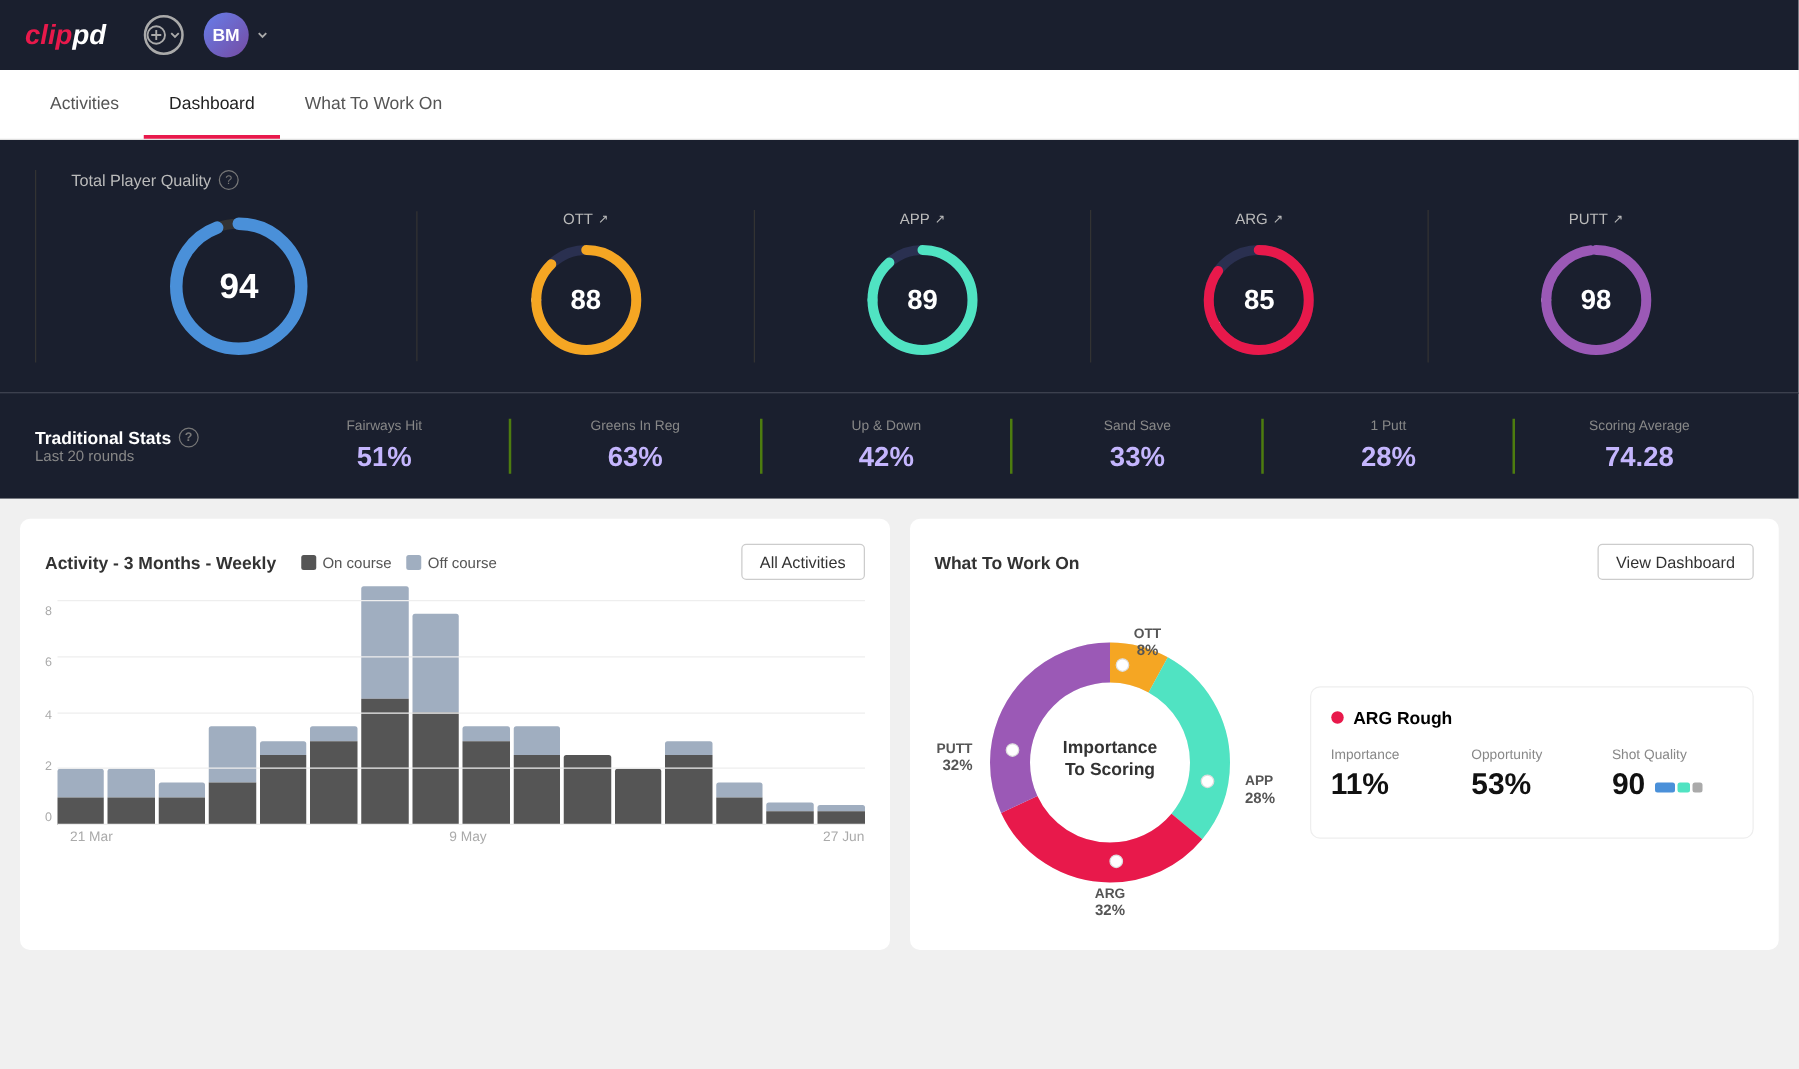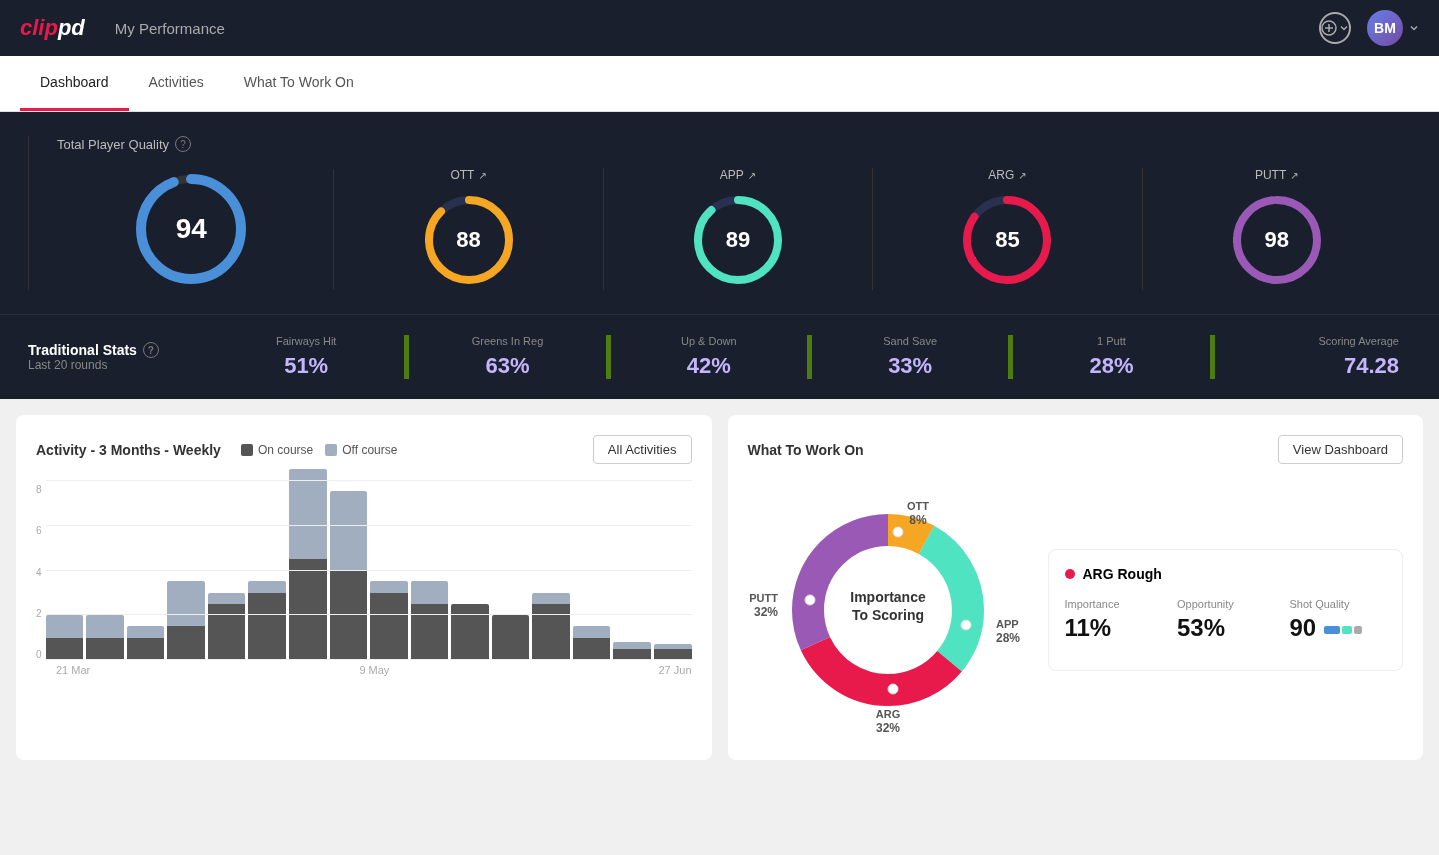--- a/index.html
+++ b/index.html
@@ -209,21 +209,21 @@
       margin-top: 0;
     }
     .stats-row {
       display: flex;
       flex: 1;
       gap: 0;
     }
     .stat-item {
       flex: 1;
       text-align: center;
-      border-right: 5px solid #4d7c0f;
+      border-right: 2px solid #4d7c0f;
       padding: 0 12px;
     }
     .stat-item:last-child { border-right: none; }
     .stat-name {
       color: #888;
       font-size: 11px;
       margin-bottom: 6px;
     }
     .stat-value {
       color: #c4b5fd;
@@ -331,43 +331,42 @@
       border-radius: 2px;
     }
   </style>
 </head>
 <body>
 
 <div class="header">
   <div class="logo">
     clip<span>pd</span>
   </div>
-  <div class="header-title">My Performance</div>
   <div class="header-actions">
     <div class="header-add-btn">
       <svg width="16" height="16" viewBox="0 0 16 16" fill="none">
         <circle cx="8" cy="8" r="7" stroke="#aaa" stroke-width="1.5"></circle>
         <path d="M8 4v8M4 8h8" stroke="#aaa" stroke-width="1.5"></path>
       </svg>
       <svg width="10" height="10" viewBox="0 0 10 10" fill="none" style="margin-left:2px">
         <path d="M2 3.5l3 3 3-3" stroke="#aaa" stroke-width="1.5"></path>
       </svg>
     </div>
     <div style="display:flex;align-items:center;gap:6px;cursor:pointer;">
       <div class="avatar-circle">BM</div>
       <svg width="10" height="10" viewBox="0 0 10 10" fill="none">
         <path d="M2 3.5l3 3 3-3" stroke="#aaa" stroke-width="1.5"></path>
       </svg>
     </div>
   </div>
 </div>
 
 <div class="tabs">
+  <div class="tab">Activities</div>
   <div class="tab active">Dashboard</div>
-  <div class="tab">Activities</div>
   <div class="tab">What To Work On</div>
 </div>
 
 <div class="hero">
   <div class="hero-inner">
 
 
     <div class="quality-section">
       <div class="quality-title">
         <span>Total Player Quality</span>
@@ -474,21 +473,21 @@
       <div class="stat-value">42%</div>
     </div>
     <div class="stat-item">
       <div class="stat-name">Sand Save</div>
       <div class="stat-value">33%</div>
     </div>
     <div class="stat-item">
       <div class="stat-name">1 Putt</div>
       <div class="stat-value">28%</div>
     </div>
-    <div class="stat-item" style="border-right:none;text-align:right;">
+    <div class="stat-item" style="border-right:none;">
       <div class="stat-name">Scoring Average</div>
       <div class="stat-value">74.28</div>
     </div>
   </div>
 </div>
 
 <div class="bottom-panels">
 
   <div class="panel">
     <div class="panel-header">

